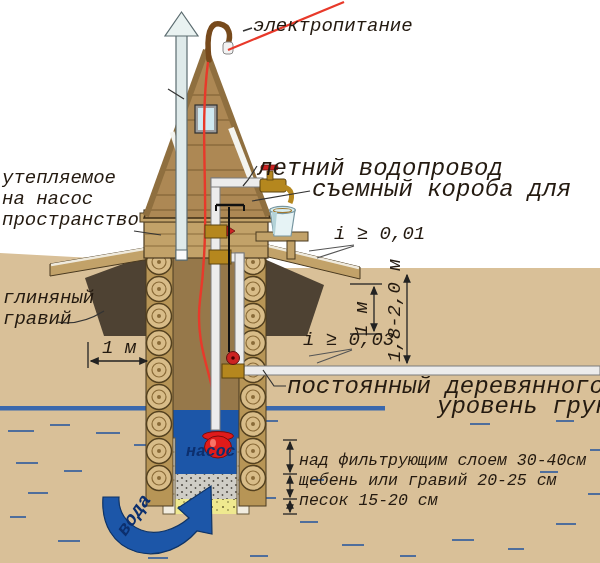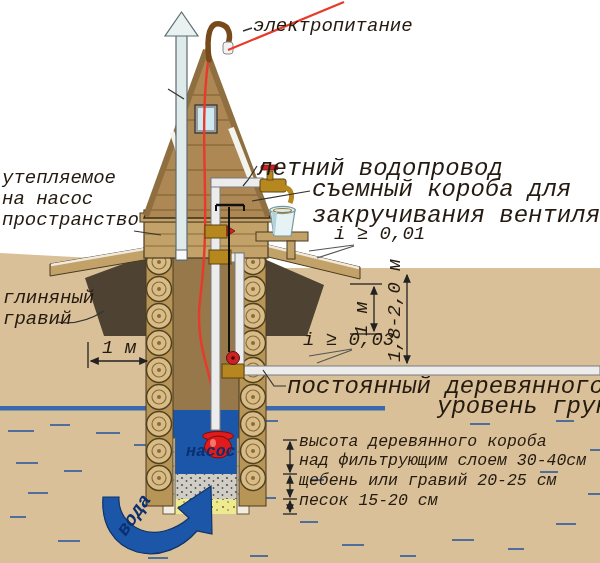--- a/index.html
+++ b/index.html
@@ -274,37 +274,35 @@
     <line x1="134" y1="231" x2="161" y2="235"></line>
     <path d="M57,322 Q80,326 104,311"></path>
     <path d="M263,370 L274,386 L286,386"></path>
   </g>
 </svg>
 
   <div class="lbl big" style="left:253px;top:16px">электропитание</div>
   <div class="lbl" style="left:258px;top:156px">летний водопровод</div>
   <div class="lbl" style="left:312px;top:177px">
     <div>съемный короба для</div>
-    <div>закручивания вентиля</div>
   </div>
   <div class="lbl big" style="left:334px;top:224px">i ≥ 0,01</div>
   <div class="lbl big" style="left:2px;top:168px">
     <div>утепляемое</div>
     <div>на насос</div>
     <div>пространство</div>
   </div>
   <div class="lbl big" style="left:3px;top:288px">
     <div>глиняный</div>
     <div>гравий</div>
   </div>
   <div class="lbl big" style="left:102px;top:338px">1 м</div>
   <div class="lbl big" style="left:303px;top:330px">i ≥ 0,03</div>
   <div class="lbl big rot" style="left:352px;top:336px">1 м</div>
   <div class="lbl big rot" style="left:385px;top:362px">1,8-2,0 м</div>
   <div class="lbl" style="left:287px;top:374px">постоянный деревянного</div>
   <div class="lbl" style="left:437px;top:394px">уровень грунтовых вод</div>
   <div class="lbl navy small" style="left:186px;top:443px">насос</div>
   <div class="lbl navy big" style="left:112px;top:505px;transform:rotate(-55deg)">вода</div>
-  <div class="lbl small" style="left:299px;top:433px">высота деревянного короба</div>
   <div class="lbl small" style="left:299px;top:452px">над фильтрующим  слоем 30-40см</div>
   <div class="lbl small" style="left:299px;top:472px">щебень или гравий 20-25 см</div>
   <div class="lbl small" style="left:299px;top:492px">песок 15-20 см</div>
 </div>
 
 </body></html>

